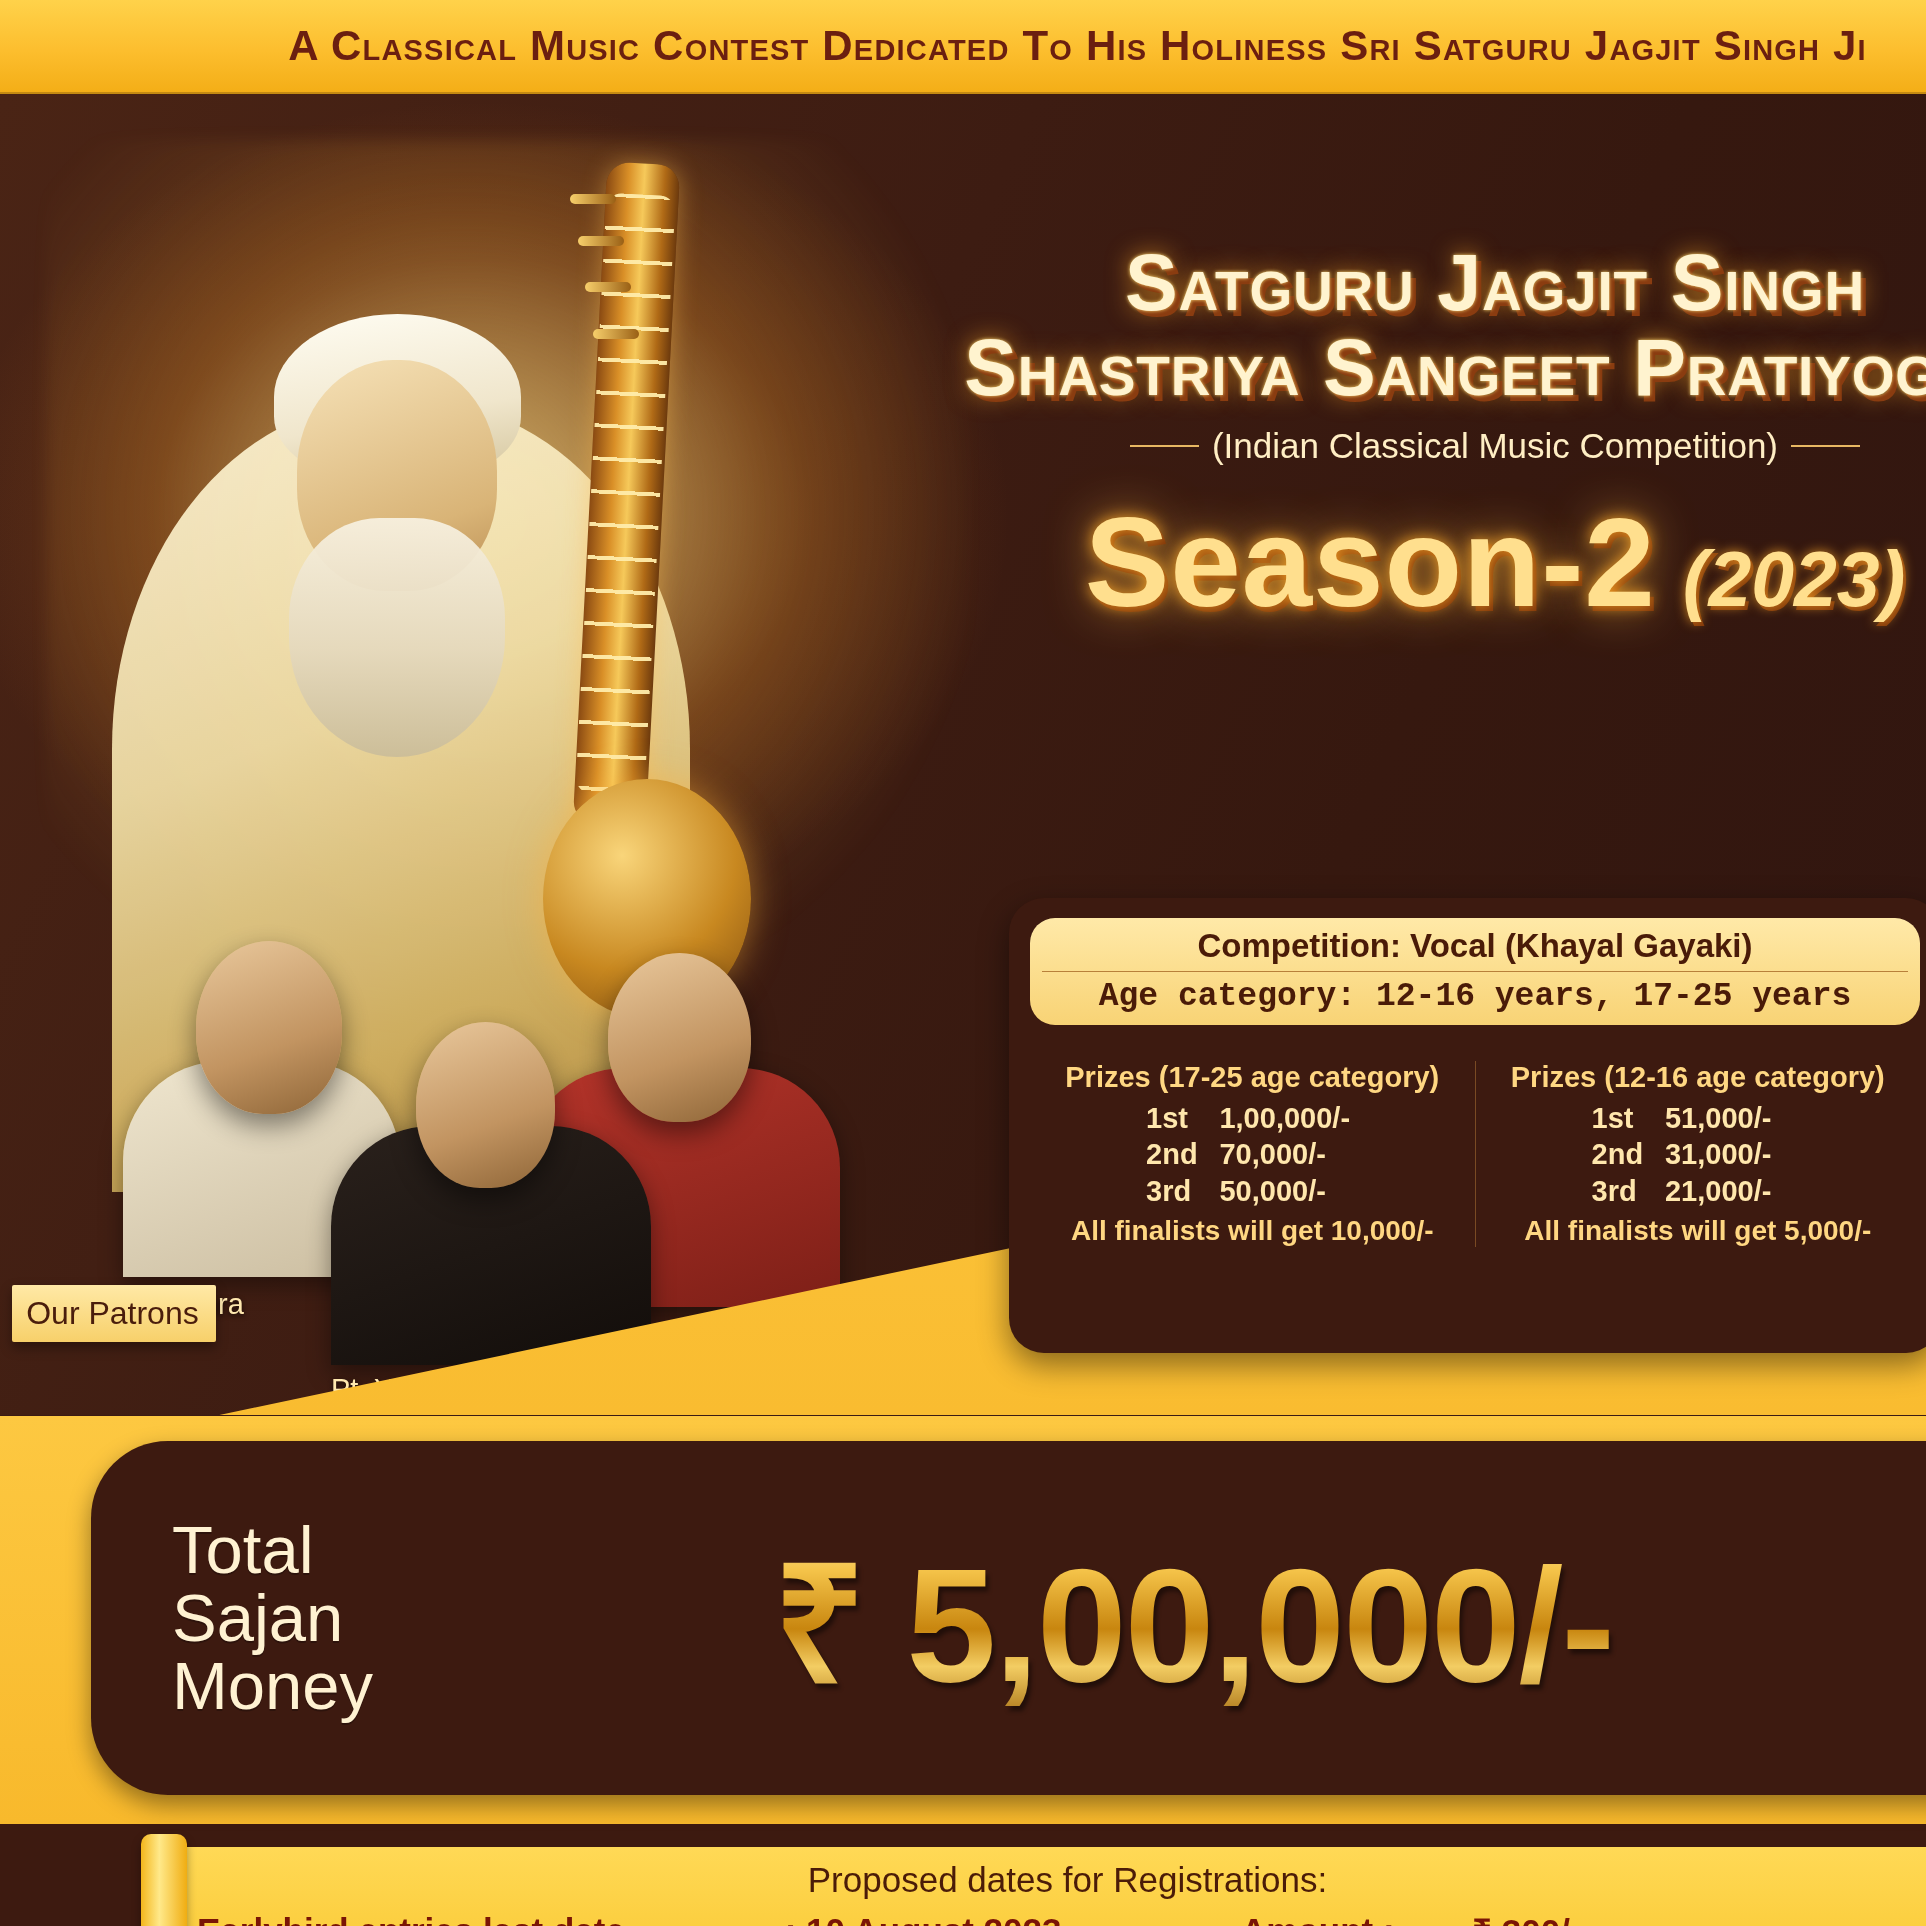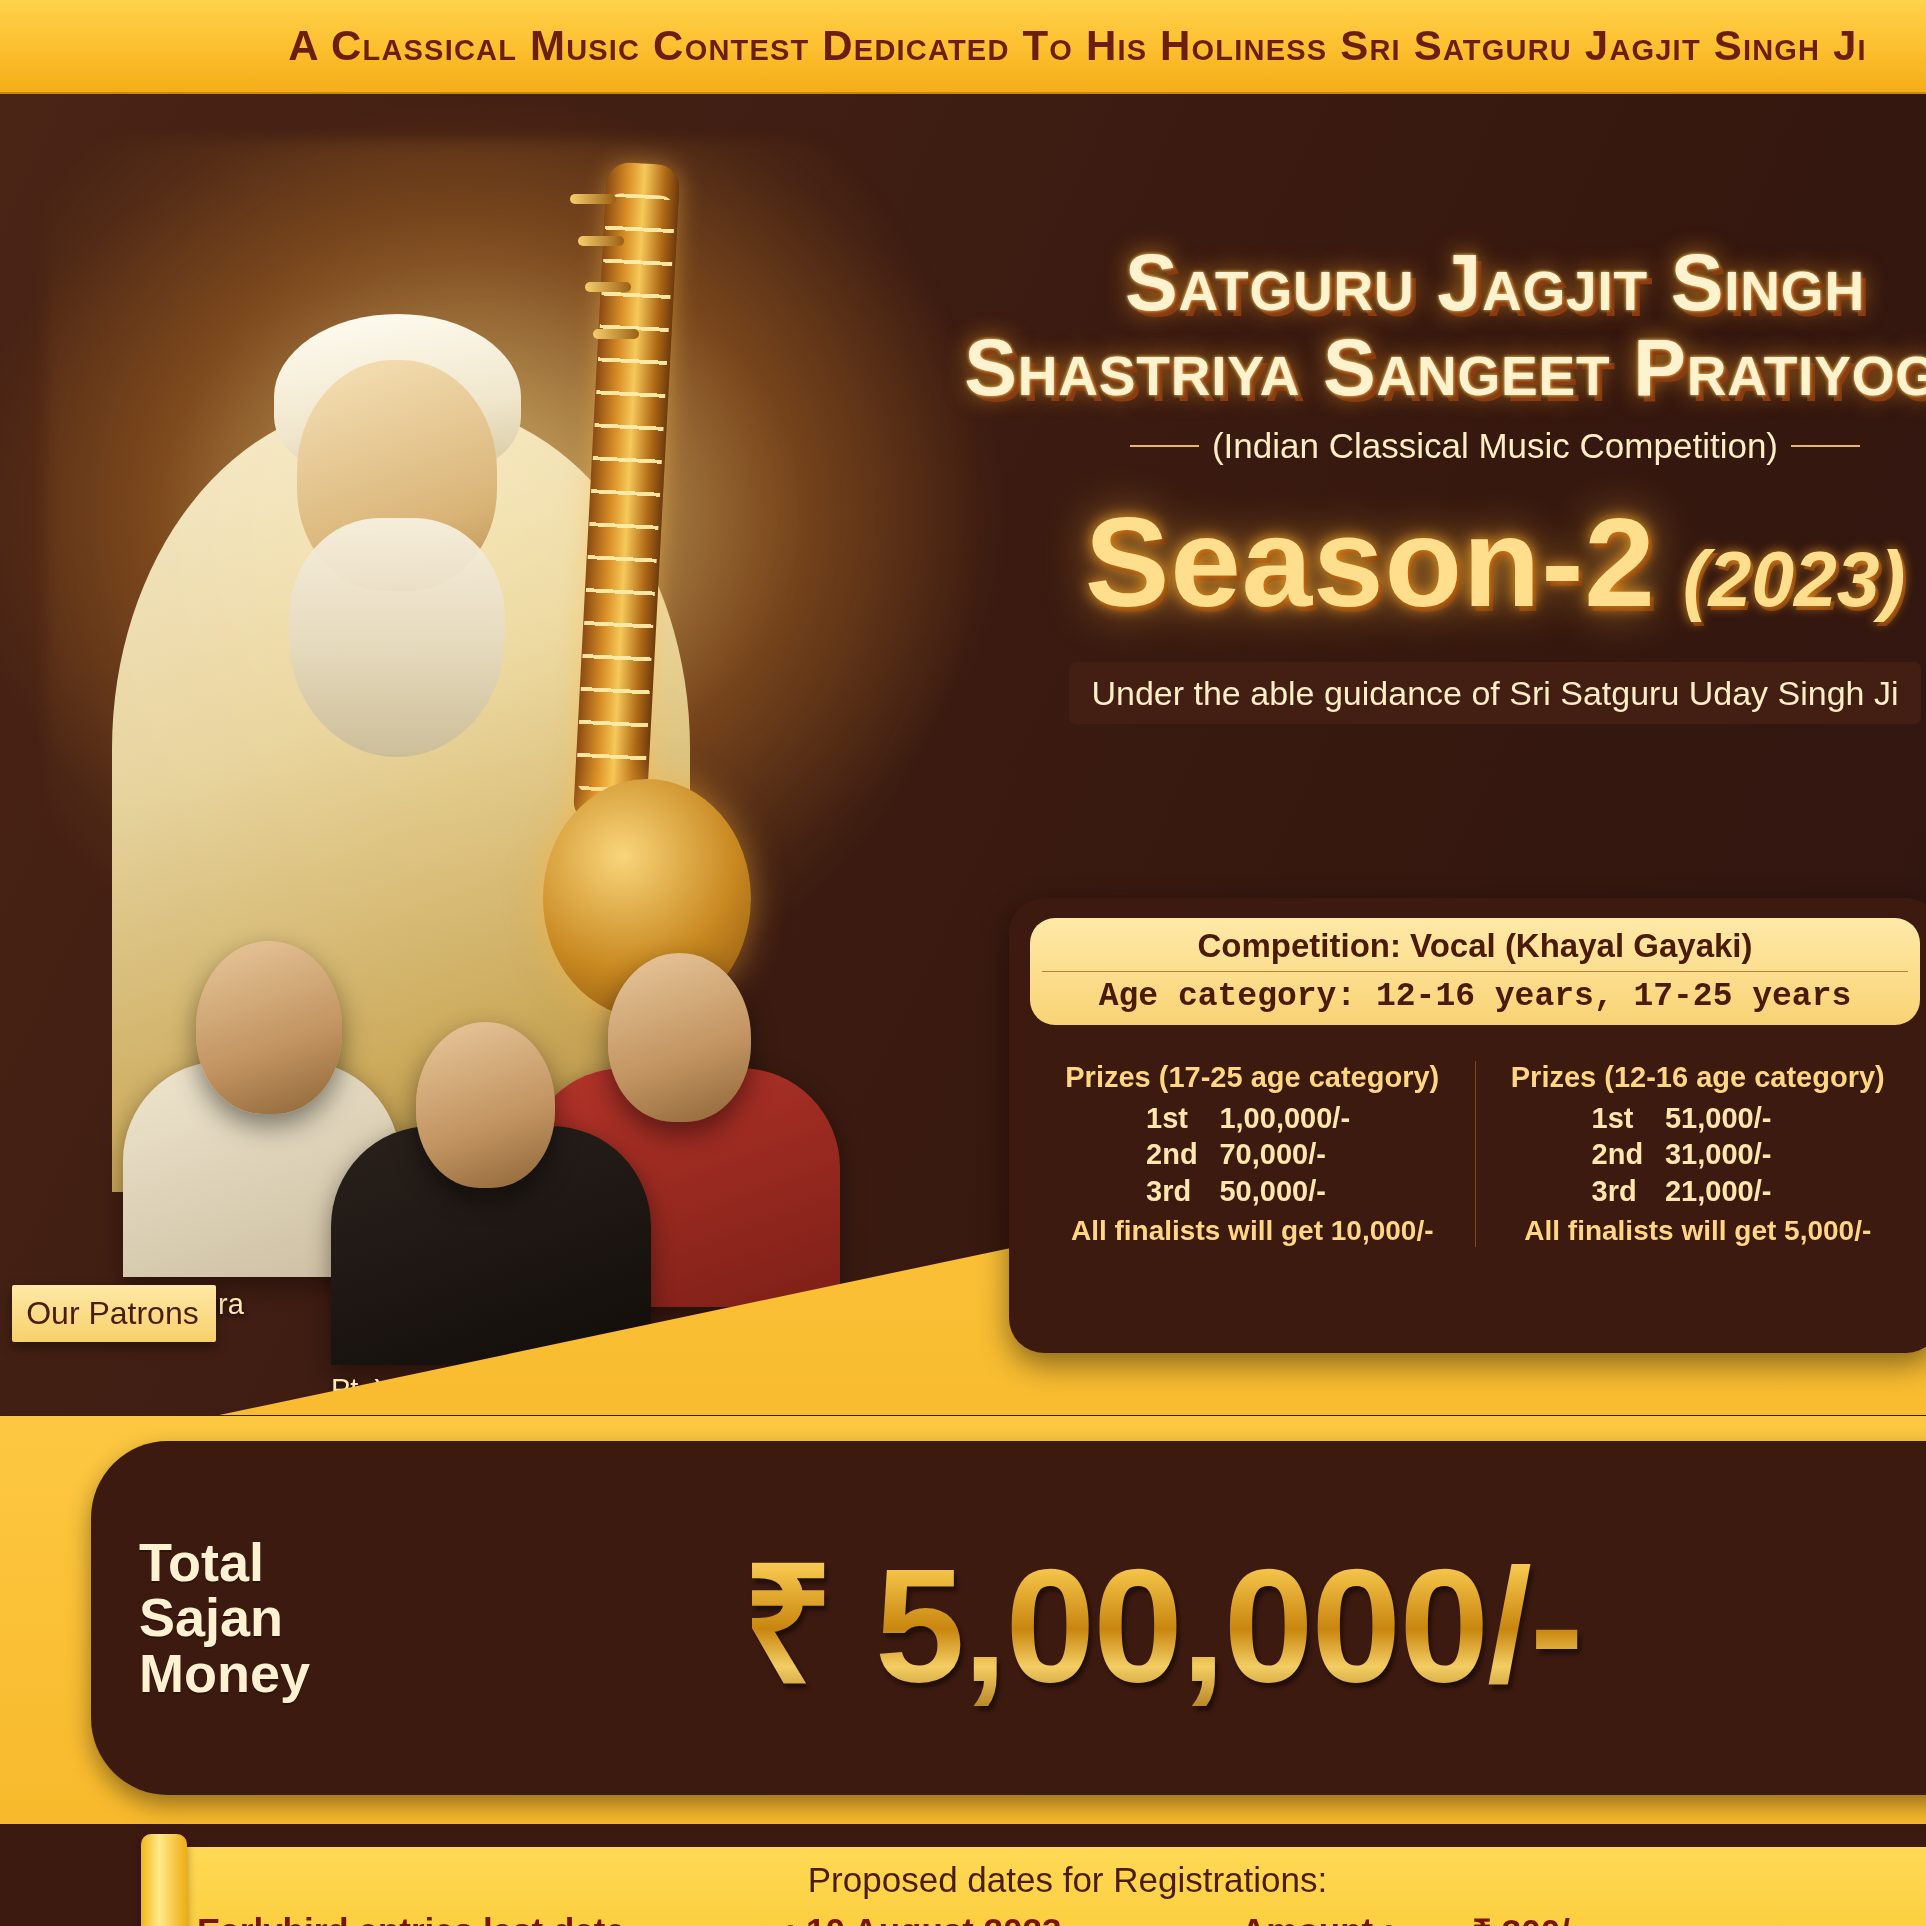--- a/index.html
+++ b/index.html
@@ -277,24 +277,24 @@
     left: 91px; top: 1441px;
     width: 1953px; height: 354px;
     background: #3d1a10;
     border-radius: 77px;
     z-index: 6;
     display: flex; align-items: center;
     box-shadow: 0 10px 23px rgba(0,0,0,.4);
   }
   .total-label {
     color: #fff2d2;
-    font-size: 54px;
-    font-weight: bold;
+    font-size: 67px;
+    font-weight: normal;
     line-height: 1.02;
-    margin-left: 48px;
+    margin-left: 81px;
     text-shadow: 0 2.3px 0 rgba(0,0,0,.25);
   }
   .total-amount {
     flex: 1;
     text-align: center;
     font-size: 162px;
     font-weight: bold;
     letter-spacing: -2.3px;
     background: linear-gradient(180deg,#fff6c8 0%, #f5c44a 28%, #c8860f 55%, #f3cd63 72%, #9c6208 100%);
     -webkit-background-clip: text;
@@ -401,21 +401,20 @@
       <div class="title-line">Shastriya Sangeet Pratiyogita</div>
       <div class="subtitle-row">
         <span class="rule"></span>
         <span class="subtitle">(Indian Classical Music Competition)</span>
         <span class="rule"></span>
       </div>
       <div class="season-row">
         <span class="season">Season-2</span>
         <span class="season-year">(2023)</span>
       </div>
-      <div class="guidance">Under the able guidance of Sri Satguru Uday Singh Ji</div>
     </div>
   </div>
 
   <div class="our-patrons">Our Patrons</div>
 
   <div class="comp-card">
     <div class="comp-head">
       <span class="l1">Competition: Vocal (Khayal Gayaki)</span>
       <span class="l2">Age category: 12-16 years, 17-25 years</span>
     </div>

